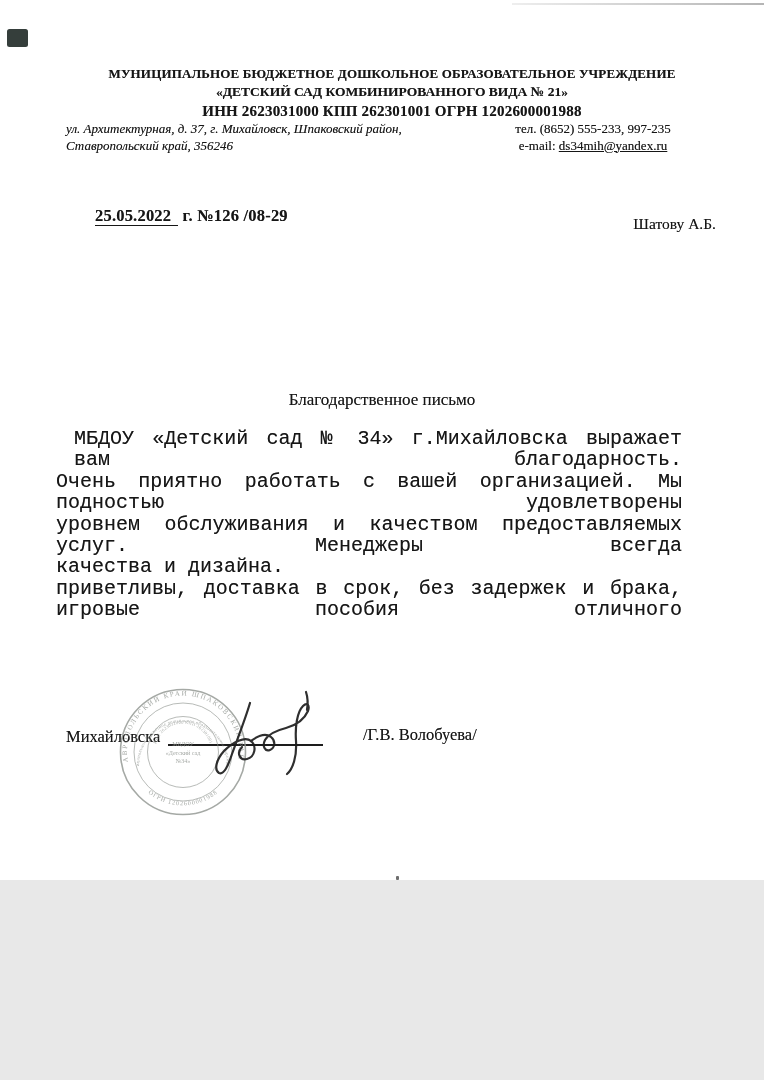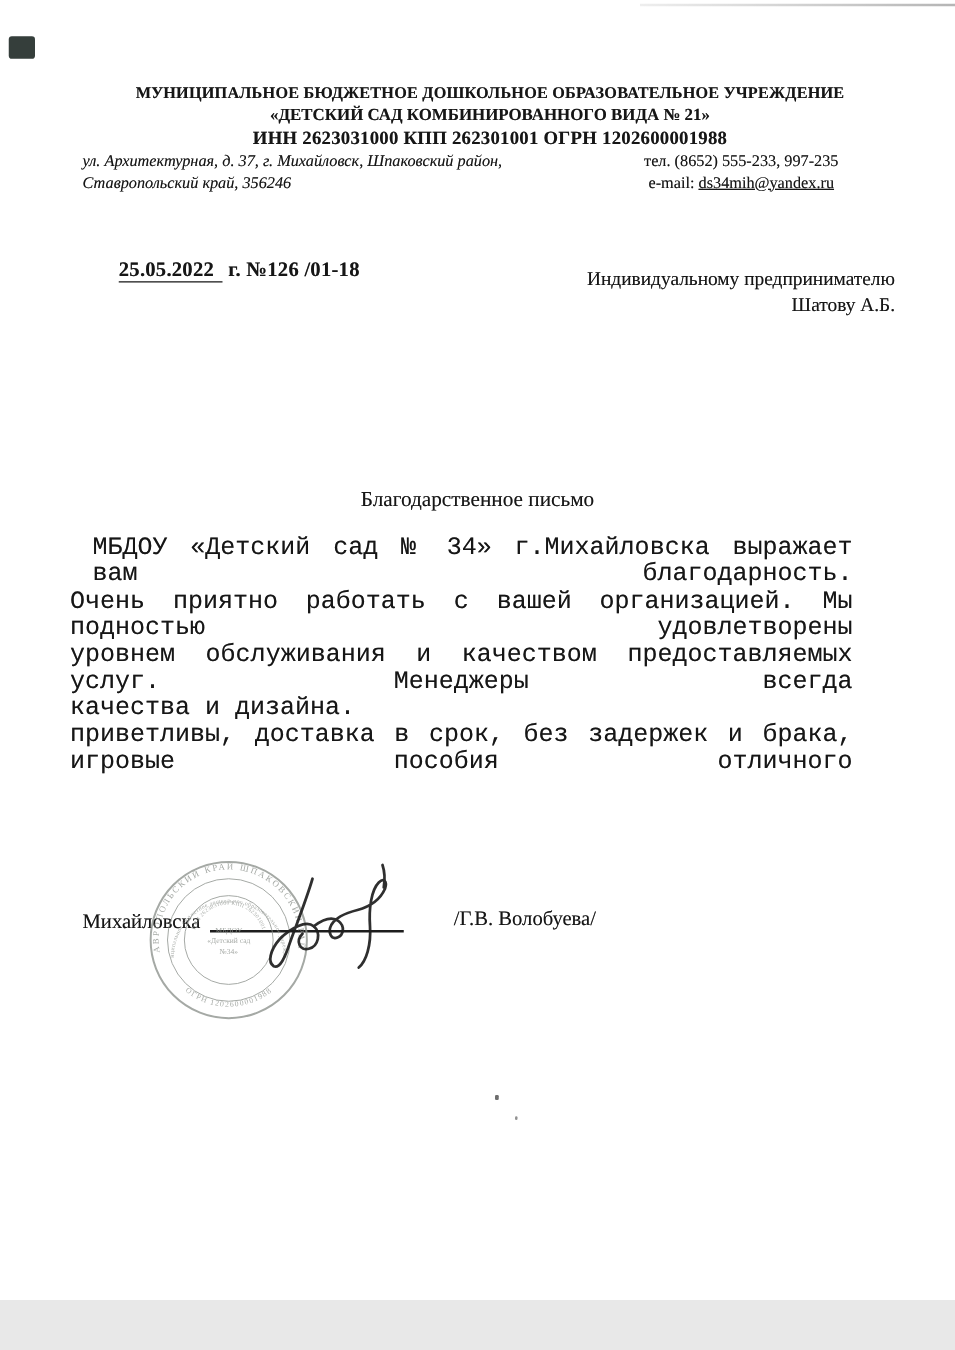--- a/index.html
+++ b/index.html
@@ -1,17 +1,17 @@
 <!DOCTYPE html>
 <html><head>
 <meta charset="utf-8">
 <style>
   html,body{margin:0;padding:0;background:#e8e8e8;}
   .page{
-    position:relative;width:764px;height:1040px;background:#ffffff;
+    position:relative;width:764px;height:880px;background:#ffffff;
     font-family:"Liberation Serif","DejaVu Serif",serif;color:#161616;
     overflow:hidden;margin:0 auto;
   }
   .page *{box-sizing:border-box;}
   .txt{text-shadow:0 0 0.4px rgba(20,20,20,0.5);}
 
   
   .artifact-line{position:absolute;left:512px;top:3px;width:252px;height:2px;
     background:linear-gradient(to right,rgba(170,170,170,.2),rgba(120,120,120,.55));}
   .corner-mark{position:absolute;left:7px;top:29px;width:21px;height:18px;
@@ -72,24 +72,23 @@
   <div class="addr txt">
     <div>ул. Архитектурная, д. 37, г. Михайловск, Шпаковский район,</div>
     <div>Ставропольский край, 356246</div>
   </div>
 
   <div class="contact txt">
     <div>тел. (8652) 555-233, 997-235</div>
     <div><span>e-mail:</span> <a class="email">ds34mih@yandex.ru</a></div>
   </div>
 
-  <div class="date-line txt"><span class="date-underlined">25.05.2022</span><span> г. №126 /01-18</span></div>
+  <div class="date-line txt"><span class="date-underlined">25.05.2022</span><span> г. №126 /08-29</span></div>
 
   <div class="addressee txt">
-    <div>Индивидуальному предпринимателю</div>
     <div>Шатову А.Б.</div>
   </div>
 
   <div class="title txt">Благодарственное письмо</div>
 
   <div class="body-text txt">
       <div class="body-line first">МБДОУ «Детский сад № 34» г.Михайловска выражает вам благодарность.</div>
       <div class="body-line">Очень приятно работать с вашей организацией.  Мы подностью удовлетворены</div>
       <div class="body-line">уровнем обслуживания и качеством предоставляемых услуг. Менеджеры всегда</div>
       <div class="body-line last">качества и дизайна.</div>

